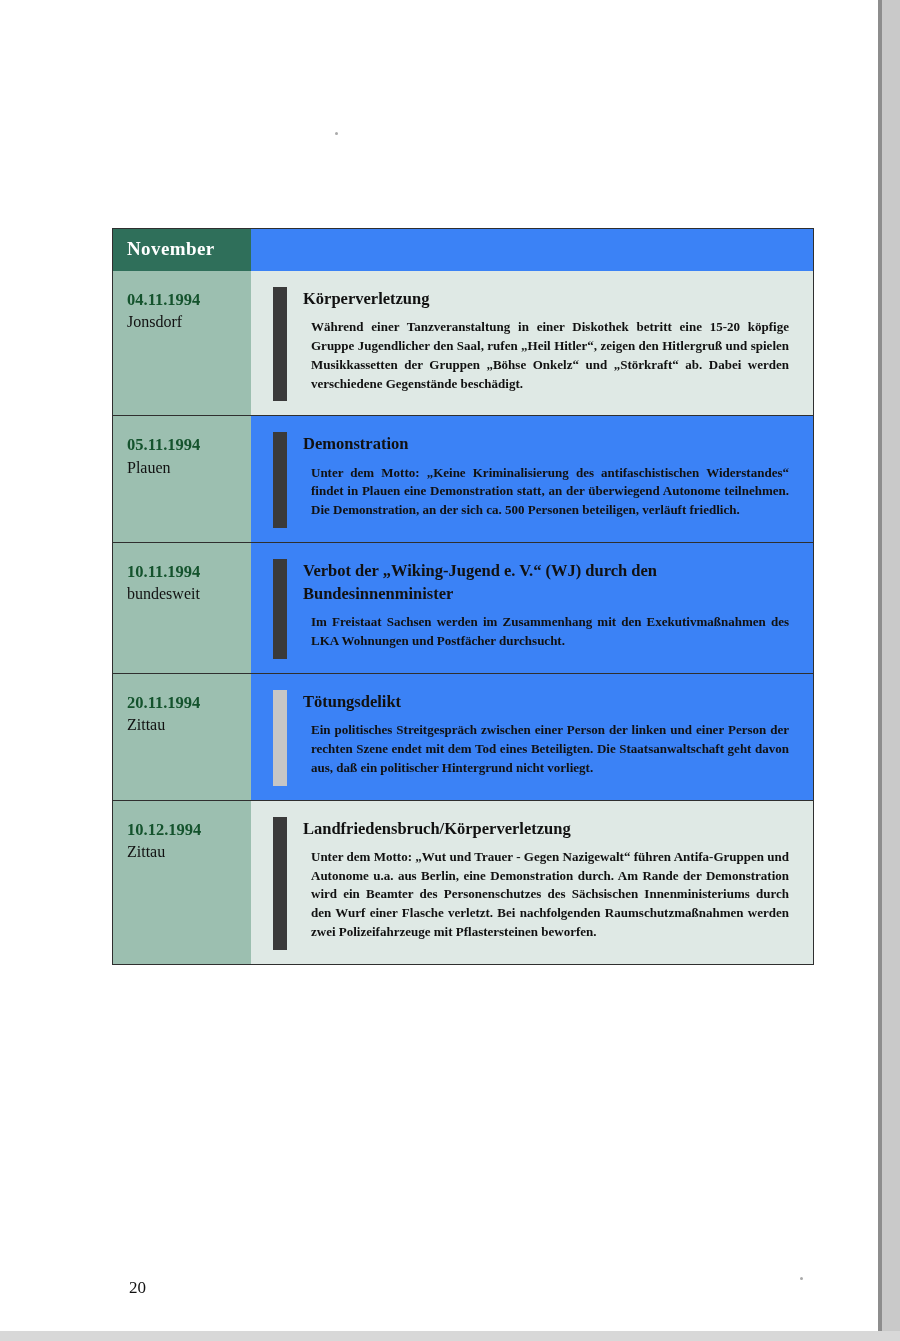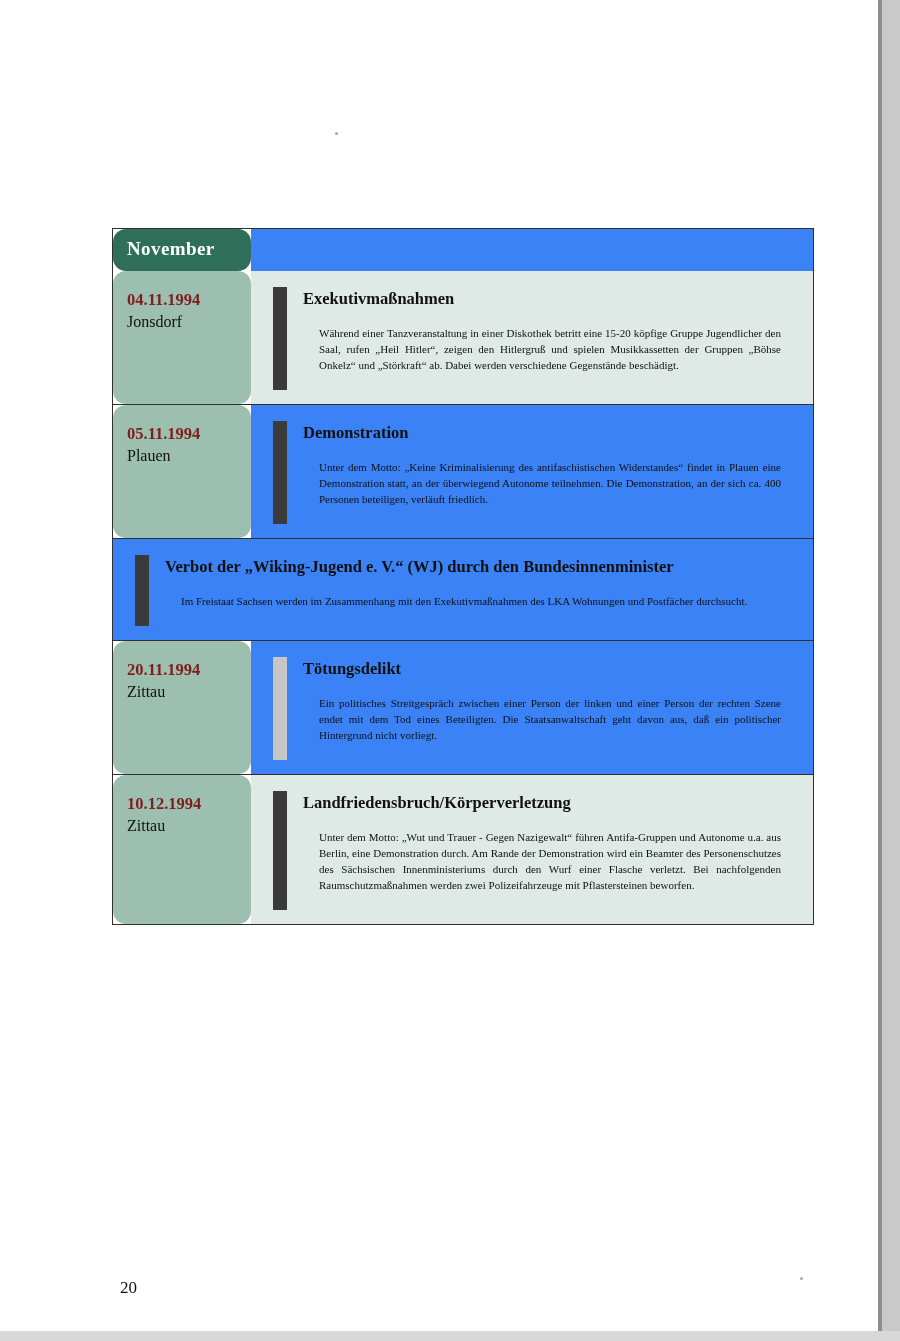--- a/index.html
+++ b/index.html
@@ -66,21 +66,20 @@
     align-items: stretch;
     position: relative;
   }
 
   .col-date {
     width: 138px;
     flex: 0 0 138px;
     box-sizing: border-box;
     padding: 18px 10px 10px 14px;
     background: #ffffff;
-    border-radius: 13px;
   }
   .col-date.shaded {
     background: #9cbfb0;
   }
   .col-date.month {
     background: #2f6f5a;
     padding: 0;
   }
 
   .month-label {
@@ -89,21 +88,21 @@
     font-size: 19px;
     letter-spacing: 0.4px;
     padding: 9px 0 9px 14px;
     font-family: "Liberation Serif", serif;
   }
 
   .date-line {
     font-size: 16.5px;
     font-weight: bold;
     line-height: 1.35;
-    color: #7f1d1d;
+    color: #14532d;
     font-family: "Liberation Serif", serif;
   }
   .place-line {
     font-size: 16px;
     line-height: 1.35;
     color: #111;
     font-family: "Liberation Serif", serif;
   }
 
   .col-body {
@@ -134,36 +133,37 @@
   }
 
   .entry-title {
     font-weight: bold;
     font-size: 16.5px;
     line-height: 1.4;
     margin: 0 0 1px 0;
     font-family: "Liberation Serif", serif;
   }
   .entry-text {
-    font-size: 11px;
+    font-size: 13px;
     line-height: 1.45;
-    margin: 16px;
+    margin: 8px;
     text-align: justify;
     font-family: "Liberation Serif", serif;
+    font-weight: bold;
   }
 
   .hrule {
     width: 100%;
     height: 1px;
     background: #2f2f2f;
   }
 
   .pagenum {
     position: absolute;
-    left: 120px;
+    left: 129px;
     top: 1278px;
     font-size: 17px;
     font-family: "Liberation Serif", serif;
     color: #111;
   }
 
   .speck {
     position: absolute;
     width: 3px;
     height: 3px;
@@ -189,45 +189,49 @@
     </div>
 
     <div class="row">
       <div class="col-date shaded">
         <div class="date-line">04.11.1994</div>
         <div class="place-line">Jonsdorf</div>
       </div>
       <div class="col-body tint">
         <div class="marker"></div>
         <div class="text-block">
-          <p class="entry-title">Exekutivmaßnahmen</p>
+          <p class="entry-title">Körperverletzung</p>
           <p class="entry-text">Während einer Tanzveranstaltung in einer Diskothek  betritt eine 15-20 köpfige Gruppe Jugendlicher den Saal, rufen „Heil Hitler“, zeigen den Hitlergruß und spielen Musikkassetten der Gruppen „Böhse Onkelz“ und „Störkraft“ ab. Dabei werden verschiedene Gegenstände beschädigt.</p>
         </div>
       </div>
     </div>
 
     <div class="hrule"></div>
 
     <div class="row">
       <div class="col-date shaded">
         <div class="date-line">05.11.1994</div>
         <div class="place-line">Plauen</div>
       </div>
       <div class="col-body">
         <div class="marker"></div>
         <div class="text-block">
           <p class="entry-title">Demonstration</p>
-          <p class="entry-text">Unter dem Motto: „Keine Kriminalisierung des antifaschistischen Widerstandes“ findet in Plauen eine Demonstration statt, an der überwiegend Autonome teilnehmen. Die Demonstration, an der sich ca. 400 Personen beteiligen, verläuft friedlich.</p>
-        </div>
-      </div>
-    </div>
-
-    <div class="hrule"></div>
-
-    <div class="row">
+          <p class="entry-text">Unter dem Motto: „Keine Kriminalisierung des antifaschistischen Widerstandes“ findet in Plauen eine Demonstration statt, an der überwiegend Autonome teilnehmen. Die Demonstration, an der sich ca. 500 Personen beteiligen, verläuft friedlich.</p>
+        </div>
+      </div>
+    </div>
+
+    <div class="hrule"></div>
+
+    <div class="row">
+      <div class="col-date shaded">
+        <div class="date-line">10.11.1994</div>
+        <div class="place-line">bundesweit</div>
+      </div>
       <div class="col-body">
         <div class="marker"></div>
         <div class="text-block">
           <p class="entry-title">Verbot der „Wiking-Jugend e. V.“ (WJ) durch den Bundesinnenminister</p>
           <p class="entry-text">Im Freistaat Sachsen werden im Zusammenhang mit den Exekutivmaßnahmen des LKA Wohnungen und Postfächer durchsucht.</p>
         </div>
       </div>
     </div>
 
     <div class="hrule"></div>

